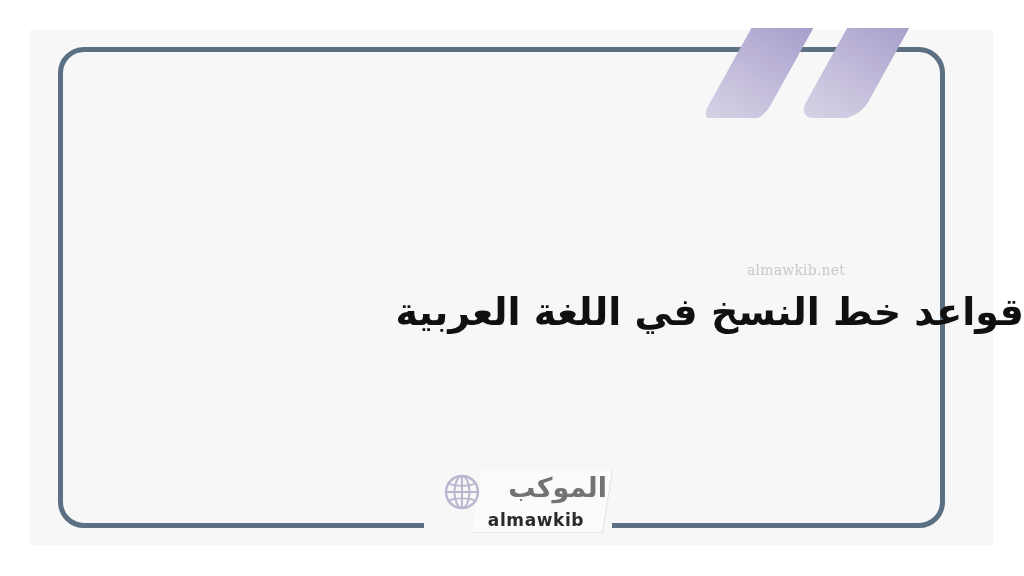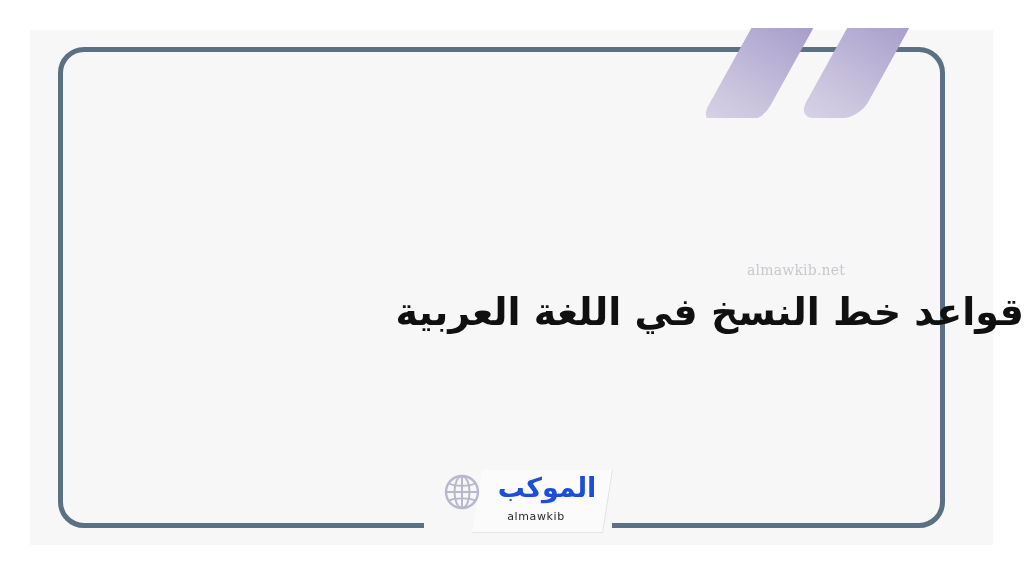--- a/index.html
+++ b/index.html
@@ -135,35 +135,34 @@
     left: 18px;
     top: 5px;
     width: 38px;
     height: 38px;
   }
   .logo-ar {
     position: absolute;
     left: 62px;
     top: 2px;
     width: 120px;
-    text-align: center;
     font-size: 27px;
     font-weight: 700;
-    color: #1d4ed8;
+    color: #737373;
     direction: rtl;
     line-height: 1.35;
   }
   .logo-lat {
     position: absolute;
     left: 46px;
     top: 42px;
     width: 130px;
     text-align: center;
-    font-size: 11px;
-    font-weight: 400;
+    font-size: 17px;
+    font-weight: 700;
     color: #2a2a2a;
     direction: ltr;
     letter-spacing: 0.6px;
   }
 </style>
 </head>
 <body>
 
 <div class="canvas">
 

